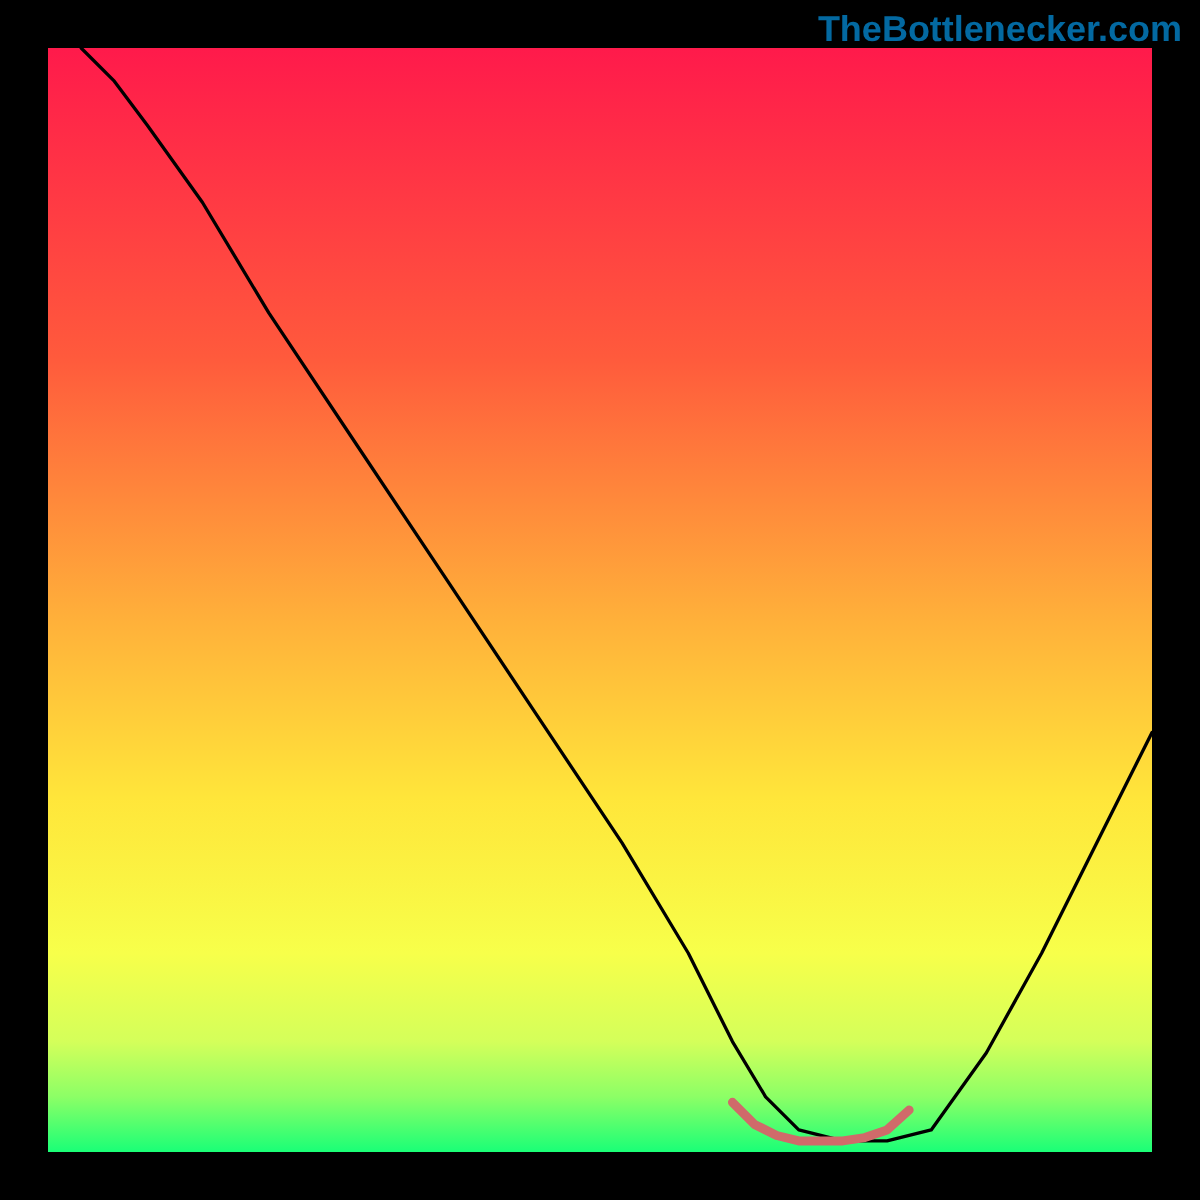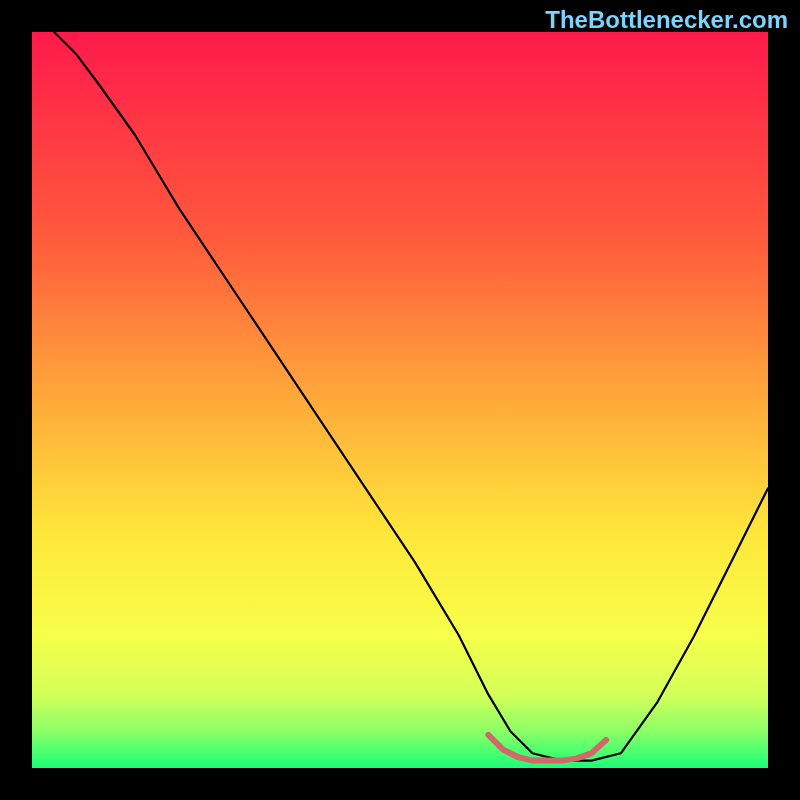--- a/index.html
+++ b/index.html
@@ -8,21 +8,21 @@
     width: 800px;
     height: 800px;
     background: #000;
     position: relative;
     font-family: Arial, sans-serif;
   }
   .watermark {
     position: absolute;
     top: 6px;
     right: 12px;
-    color: #7dd3fc;
+    color: #0369a1;
     font-size: 24px;
     font-weight: bold;
     z-index: 10;
   }
   .frame {
     position: absolute;
     top: 32px;
     left: 32px;
     width: 736px;
     height: 736px;

